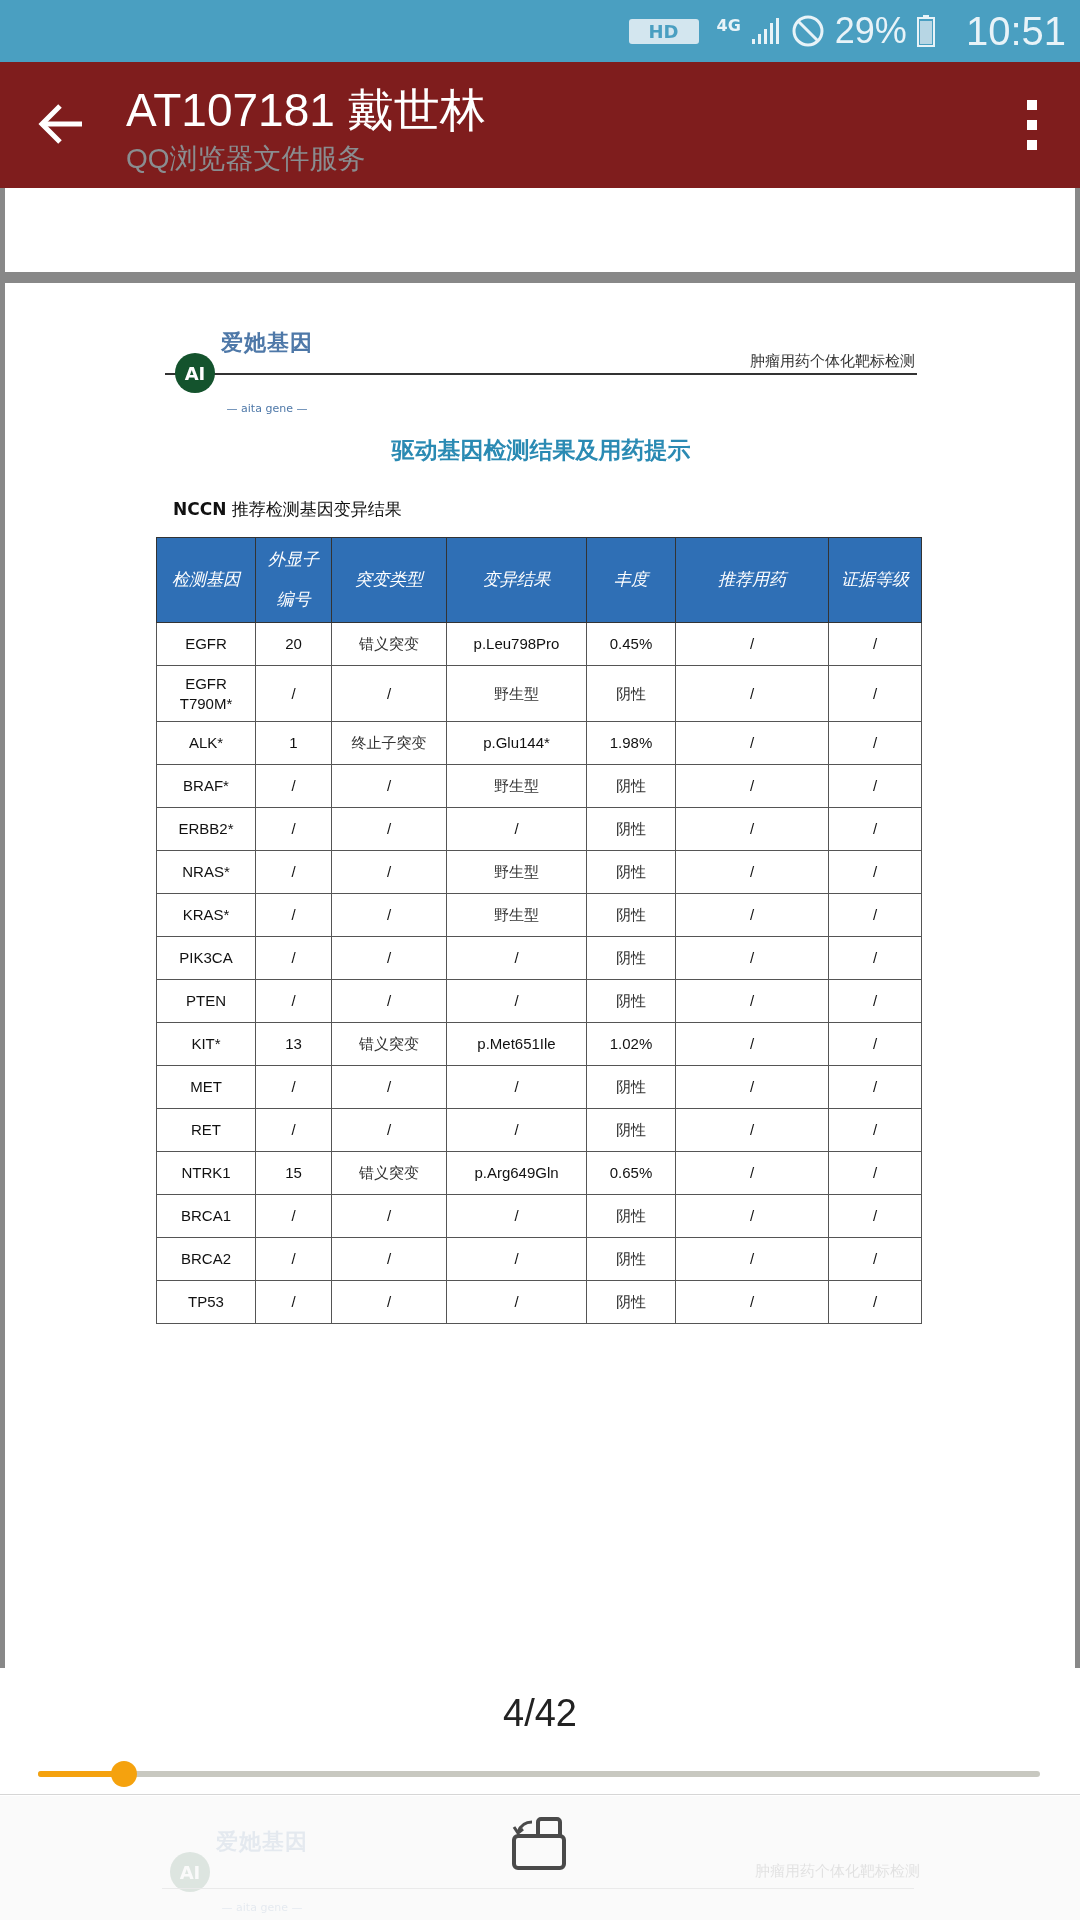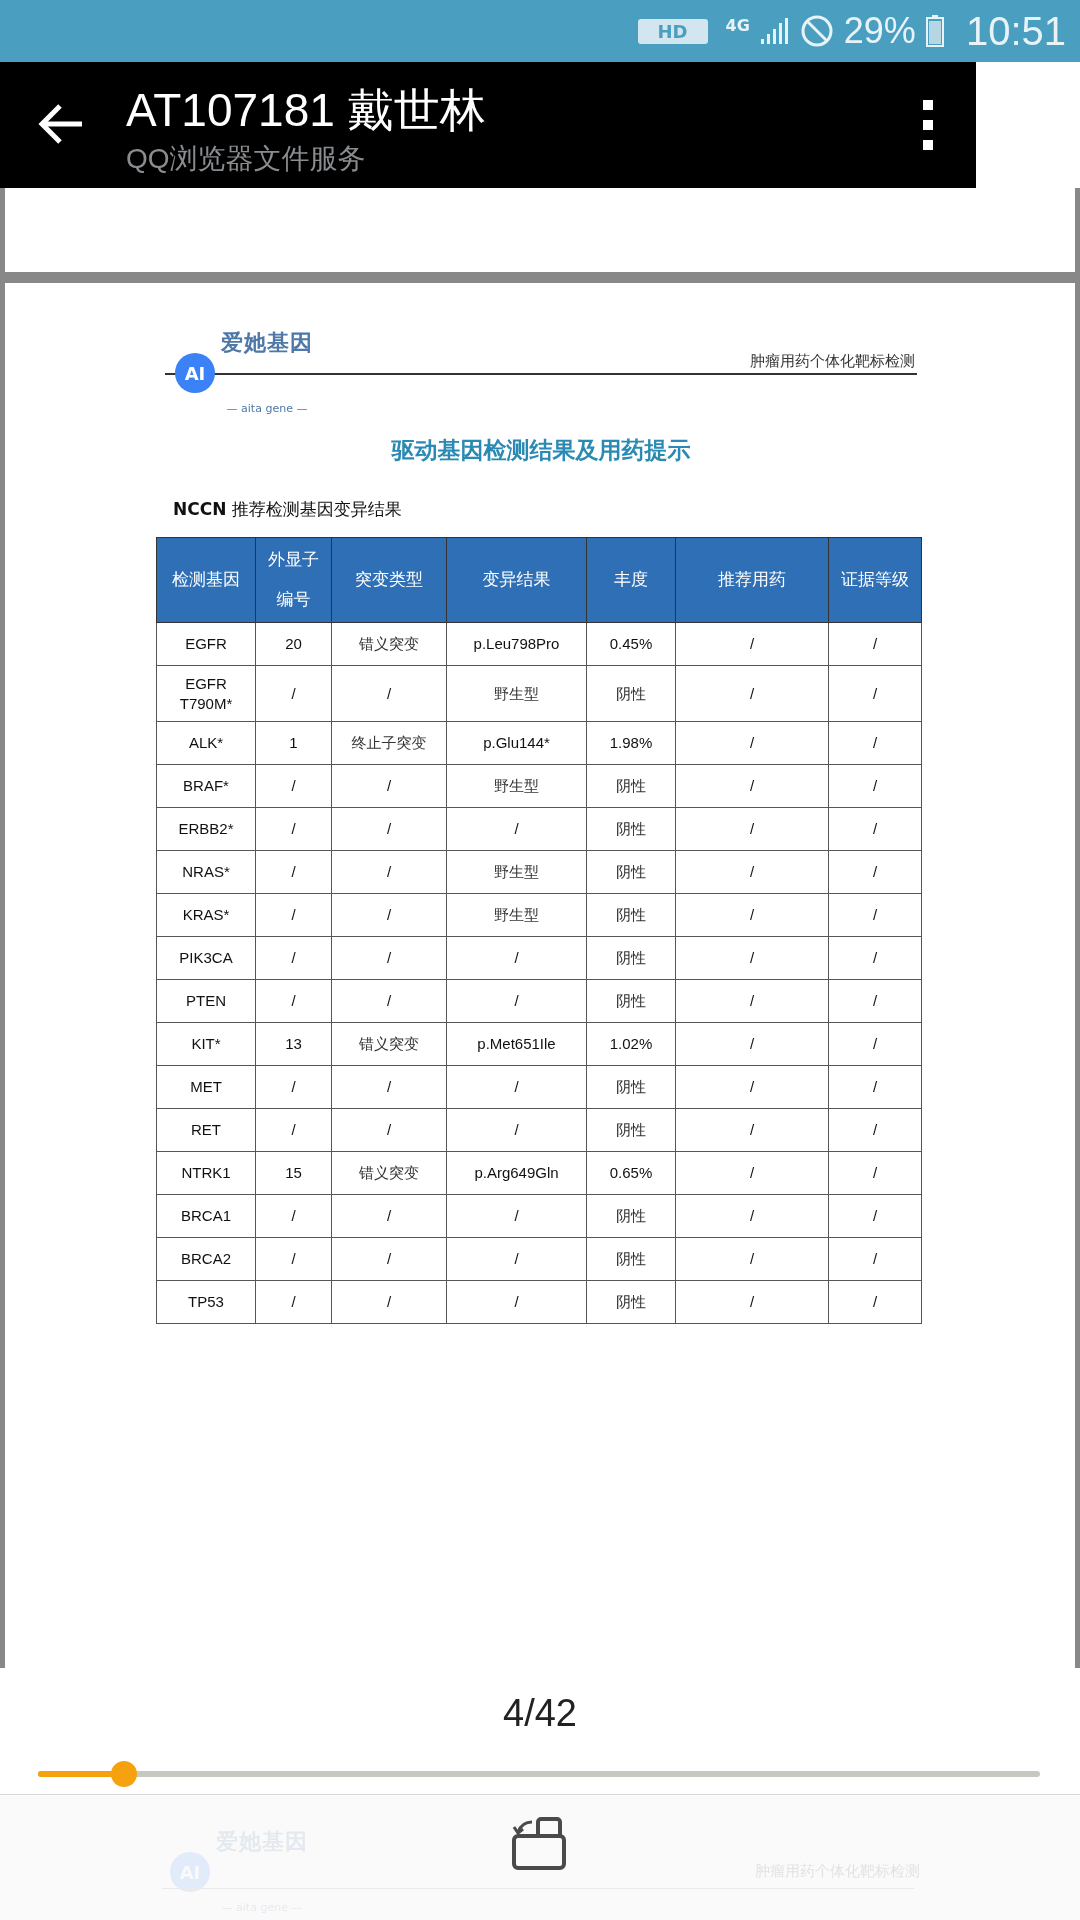--- a/index.html
+++ b/index.html
@@ -15,59 +15,59 @@
     }
     .hd-badge {
       background: #d3e6ef; color: #4a9fc1; font-size: 18px; font-weight: bold;
       padding: 2px 20px; border-radius: 3px; margin-right: 8px; margin-left: 38px;
     }
     .net-4g { font-size: 16px; font-weight: bold; position: relative; top: -6px; }
     .sig-icon { width: 30px; height: 28px; }
     .dnd-icon { width: 34px; height: 34px; }
     .battery-pct { font-size: 36px; font-family: "Liberation Sans", sans-serif; }
     .battery-icon { width: 18px; height: 32px; }
-    .clock { font-size: 40px; font-family: "Liberation Sans", sans-serif; margin-left: 12px; }
+    .clock { font-size: 40px; font-family: "Liberation Sans", sans-serif; margin-left: 21px; }
 
     
     .app-bar {
-      position: absolute; left: 0; top: 62px; width: 976px; height: 126px;
-      background: #000000;
+      position: absolute; left: 0; top: 62px; width: 1080px; height: 126px;
+      background: #7f1d1d;
     }
     .back-btn { position: absolute; left: 36px; top: 36px; width: 52px; height: 52px; cursor: pointer; }
     .title { position: absolute; left: 126px; top: 18px; color: #ffffff; font-size: 46px;
       font-family: "Liberation Sans", sans-serif; white-space: nowrap; }
     .subtitle { position: absolute; left: 126px; top: 78px; color: #8a8d90; font-size: 28px;
       font-family: "Liberation Sans", sans-serif; white-space: nowrap; }
     .more-btn { position: absolute; left: 1000; right: 30px; top: 28px; width: 36px; height: 70px;
       display: flex; flex-direction: column; align-items: center; justify-content: space-between; padding: 10px 0; cursor: pointer; }
     .more-btn span { width: 10px; height: 10px; background: #ffffff; display: block; }
 
     
     .viewer { position: absolute; left: 0; top: 188px; width: 1080px; height: 1480px; background: #888888; }
     .page-prev { position: absolute; left: 5px; top: 0; width: 1070px; height: 84px; background: #ffffff; }
     .page-cur { position: absolute; left: 5px; top: 95px; width: 1070px; height: 1400px; background: #ffffff; overflow: hidden; }
 
     .doc-header { position: absolute; left: 160px; top: 50px; width: 752px; height: 42px; border-bottom: 2px solid #333; }
     .logo { position: absolute; left: 10px; top: -2px; display: flex; align-items: center; gap: 6px; }
-    .logo-circle { width: 40px; height: 40px; border-radius: 50%; background: #3b82f6; color: #fff;
+    .logo-circle { width: 40px; height: 40px; border-radius: 50%; background: #14532d; color: #fff;
       font-size: 18px; font-weight: bold; display: flex; align-items: center; justify-content: center; }
     .logo-text { display: flex; flex-direction: column; }
     .logo-cn { color: #4e78a8; font-size: 22px; font-weight: bold; line-height: 24px; letter-spacing: 1px; }
     .logo-en { color: #4e78a8; font-size: 11px; line-height: 12px; text-align: center; margin-top: 48px; }
     .doc-tag { position: absolute; right: 2px; bottom: 2px; font-family: "DejaVu Serif", serif; font-size: 15px; color: #333; }
 
     .doc-title { position: absolute; left: 160px; top: 152px; width: 752px; text-align: center;
       color: #2a8ab3; font-size: 23px; font-weight: bold; }
     .doc-subtitle { position: absolute; left: 168px; top: 215px; font-size: 17px; color: #111; }
     .doc-subtitle b { font-weight: bold; }
 
     table.results { position: absolute; left: 151px; top: 254px; border-collapse: collapse;
       font-family: "Liberation Sans", sans-serif; font-size: 15px; color: #111; }
     table.results th, table.results td { border: 1px solid #555; text-align: center; vertical-align: middle; }
-    table.results th { background: #2f6fb5; color: #ffffff; font-weight: normal; height: 85px; line-height: 40px; font-size: 17px; border-color: #333; }
+    table.results th { background: #2f6fb5; color: #ffffff; font-weight: normal; height: 85px; line-height: 40px; font-size: 17px; border-color: #333; font-style: italic; }
     table.results td { height: 43px; line-height: 20px; }
     table.results tr.tall td { height: 56px; }
     .cn { font-family: "DejaVu Serif", serif; color: #333; }
 
     
     .bottom-panel { position: absolute; left: 0; top: 1668px; width: 888px; height: 252px; background: #ffffff; text-decoration: underline; }
     .page-indicator { position: absolute; left: 0; top: 24px; width: 1080px; text-align: center;
       font-family: "Liberation Sans", sans-serif; font-size: 38px; color: #222; }
     .slider { position: absolute; left: 38px; top: 92px; width: 1002px; height: 30px; cursor: pointer; }
     .slider-track { position: absolute; left: 0; top: 11px; width: 100%; height: 6px; background: #c8c8c0; border-radius: 3px; }

